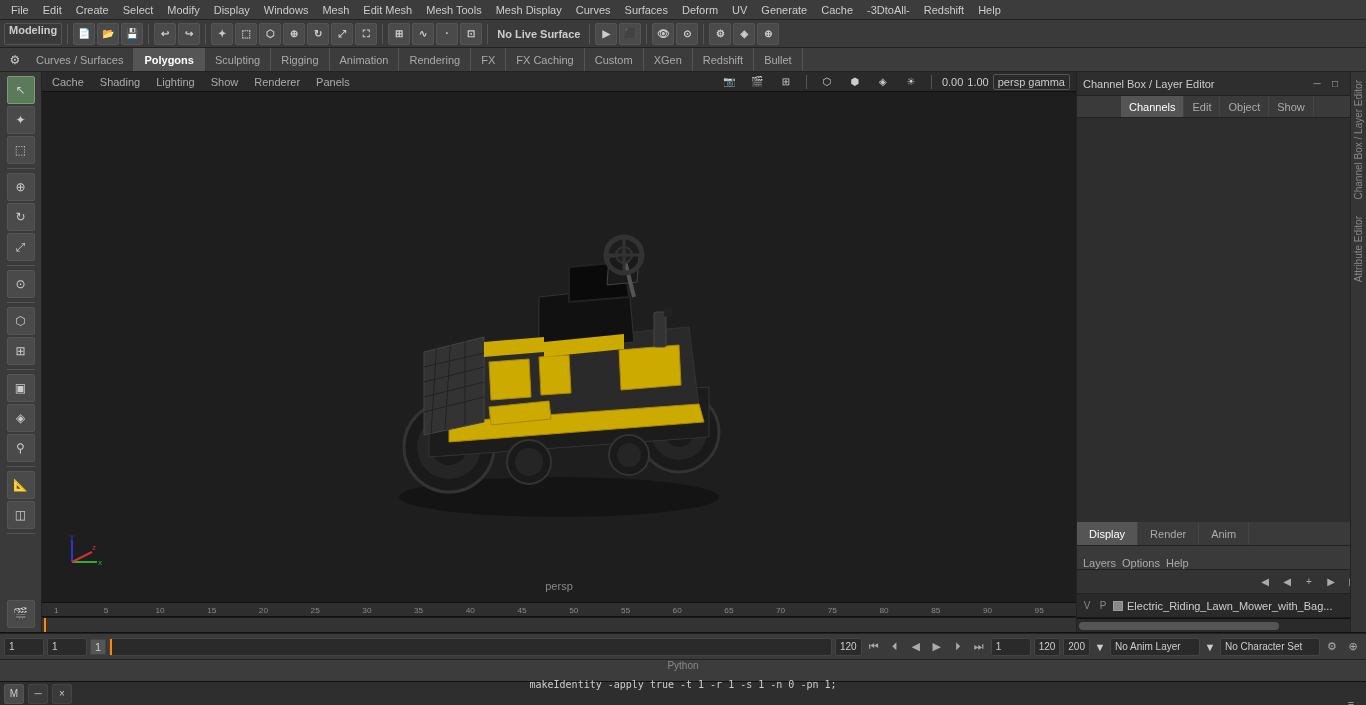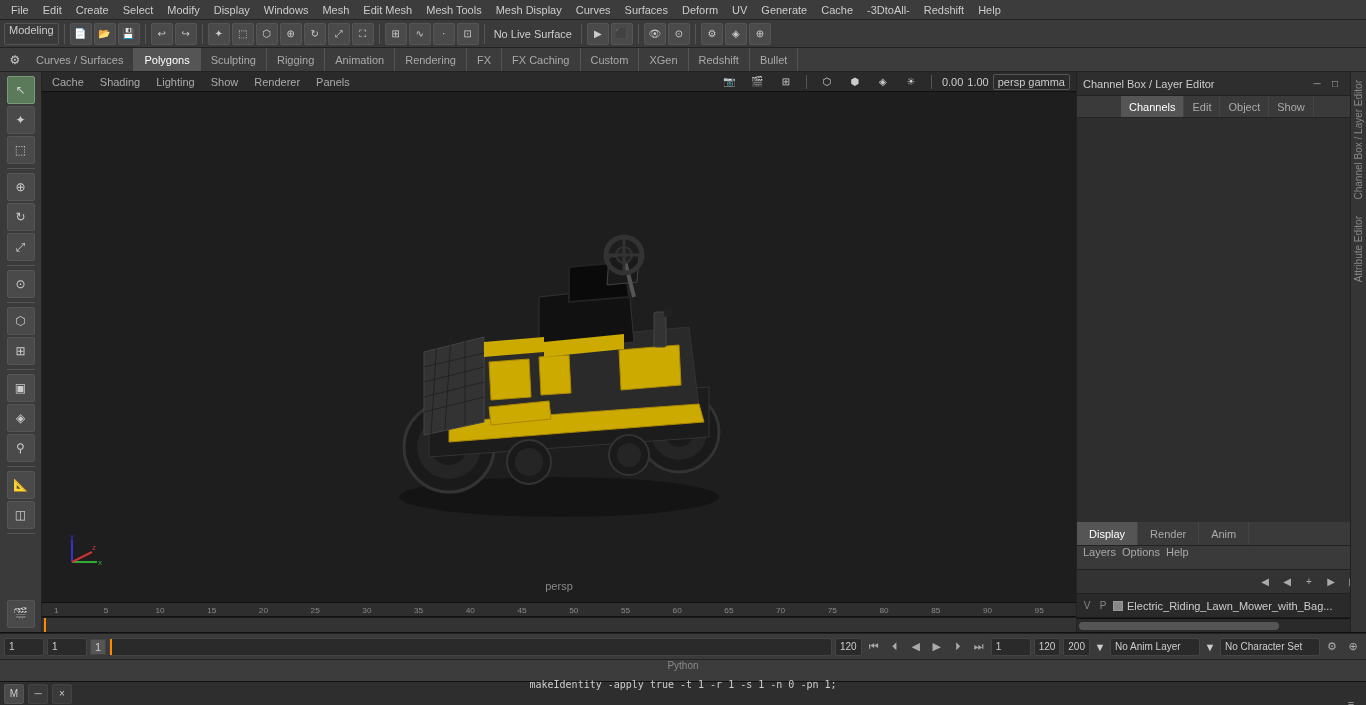--- a/index.html
+++ b/index.html
@@ -33,20 +33,21 @@
 
     
     #toolbar {
       height: 28px;
       background: #3a3a3a;
       display: flex;
       align-items: center;
       padding: 0 4px;
       gap: 2px;
       border-bottom: 1px solid #222;
+      font-weight: bold;
     }
     .toolbar-btn {
       width: 22px;
       height: 22px;
       background: #4a4a4a;
       border: 1px solid #555;
       border-radius: 2px;
       display: flex;
       align-items: center;
       justify-content: center;
@@ -91,20 +92,21 @@
       display: flex;
       align-items: center;
       cursor: pointer;
       font-size: 11px;
       color: #aaa;
       border-right: 1px solid #555;
     }
     .tab-item.active {
       background: #555;
       color: #fff;
+      font-weight: bold;
     }
     .tabs-gear {
       width: 22px;
       display: flex;
       align-items: center;
       justify-content: center;
       cursor: pointer;
       font-size: 12px;
     }
     .icon-btn {
@@ -256,21 +258,21 @@
       color: #aaa;
       cursor: pointer;
       border-right: 1px solid #444;
     }
     .dra-tab.active { background: #555; color: #fff; }
 
     #layers-row {
       height: 24px;
       background: #3a3a3a;
       display: flex;
-      align-items: flex-start;
+      align-items: flex-end;
       padding: 0 6px;
       gap: 6px;
       border-bottom: 1px solid #222;
     }
     .layers-label {
       font-size: 11px;
       color: #aaa;
       cursor: pointer;
     }
 

